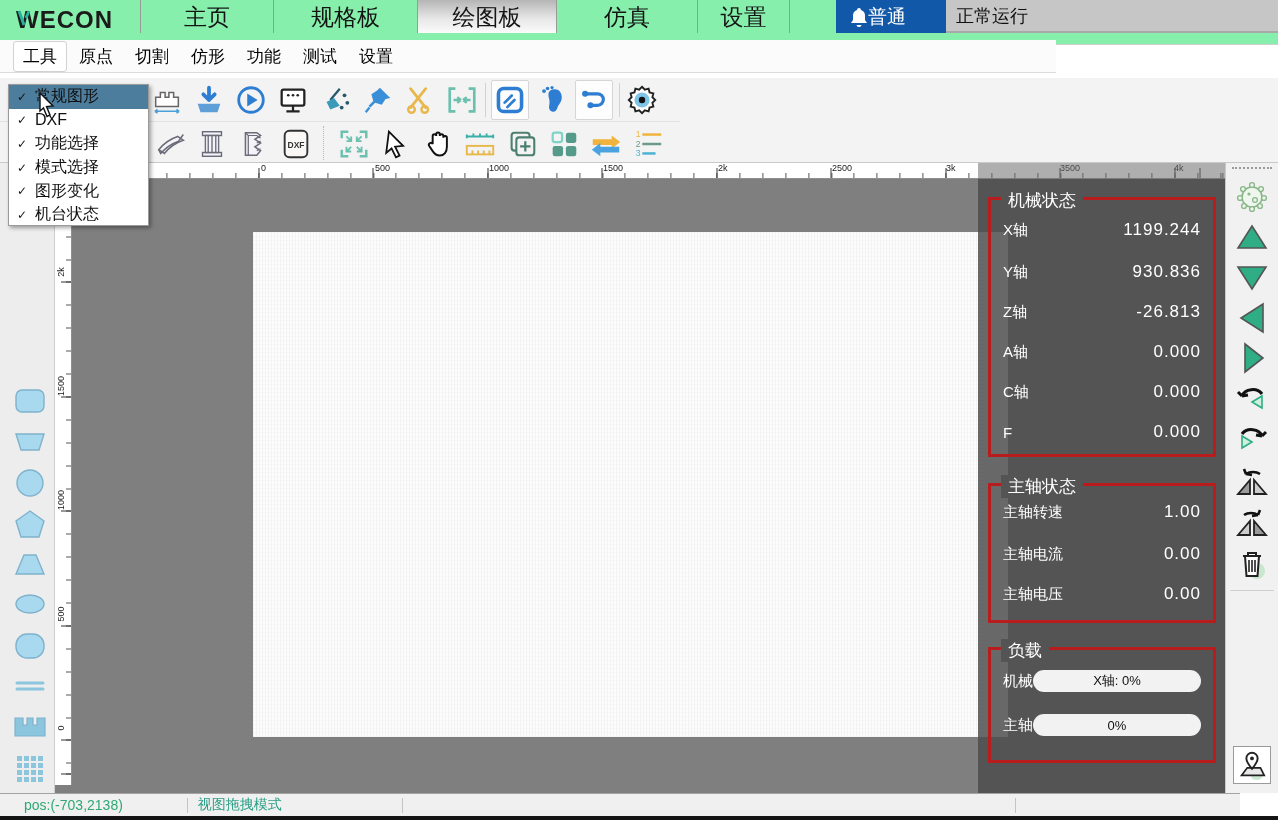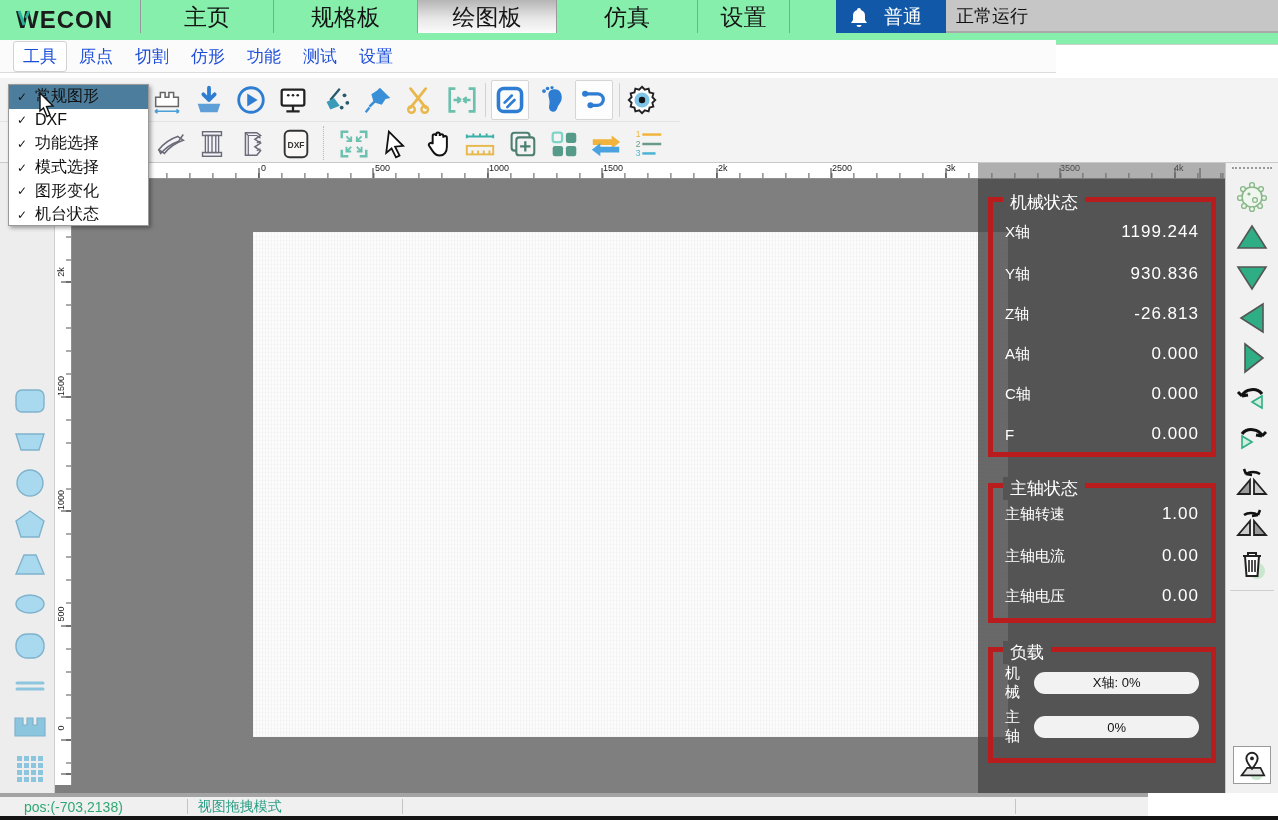--- a/index.html
+++ b/index.html
@@ -9,27 +9,27 @@
 
   
   .titlebar{position:absolute;left:0;top:0;width:1278px;height:45px;background:#86efac;border-bottom:1px solid #cfcfcf;}
   .logo{position:absolute;left:16px;top:6px;width:120px;height:26px;font-weight:800;font-size:24px;letter-spacing:1px;color:#1b1b1b;}
   .logo .accent{position:absolute;left:1px;top:3px;width:14px;height:18px;}
   .tab{position:absolute;top:0;height:33px;display:flex;align-items:flex-end;justify-content:center;
        font-size:23px;color:#141414;border-right:1px solid #9a9a9a;cursor:default;}
   .tab.first{border-left:1px solid #9a9a9a;}
   .tab.active{background:linear-gradient(#b5b5b5,#e6e6e6 55%,#fbfbfb);}
   .alarm-badge{position:absolute;left:836px;top:0;width:132px;height:33px;background:#1159a8;color:#fff;
-       display:flex;align-items:center;gap:16px;padding-left:14px;font-size:19px;}
+       display:flex;align-items:center;gap:0;padding-left:14px;font-size:19px;}
   .run-bar{position:absolute;left:946px;top:0;width:332px;height:33px;background:#c6c6c6;color:#111;
        display:flex;align-items:center;padding-left:10px;font-size:18px;border-bottom:2px solid #a8a8a8;}
 
   
   .menubar{position:absolute;left:0;top:40px;width:1056px;height:33px;background:#fbfbfb;border-bottom:1px solid #dcdcdc;
-       display:flex;align-items:center;padding-left:14px;gap:4px;font-size:17px;color:#1d4ed8;}
+       display:flex;align-items:center;padding-left:14px;gap:4px;font-size:17px;color:#000000;}
   .menu-item{padding:3px 9px;border-radius:2px;}
   .menu-item.open{background:#fff;outline:1px solid #d2d2d2;}
 
   
   .toolbar{position:absolute;left:0;top:78px;width:1278px;height:85px;background:#f3f3f3;border-bottom:1px solid #c9c9c9;}
   .tb-rowline{position:absolute;left:0;top:43px;width:680px;height:1px;background:#e2e2e2;}
   .tb-btn{position:absolute;width:38px;height:40px;display:flex;align-items:center;justify-content:center;border-radius:2px;}
   .tb-btn.active{background:#fdfdfd;border:1px solid #d5d5d5;}
   .tb-sep{position:absolute;width:1px;background:#d2d2d2;}
   .tb-sep.dotted{background:none;border-left:1px dotted #b9b9b9;}
@@ -52,37 +52,37 @@
   .vruler .major{position:absolute;top:0;bottom:0;right:0;width:10px;
       background:repeating-linear-gradient(180deg,#333 0 1px,transparent 1px 114.5px);background-position-y:-11.5px;}
   .vruler .lab{position:absolute;left:-14px;width:40px;text-align:center;transform:rotate(-90deg);}
 
   
   .shapebar{position:absolute;left:0;top:163px;width:55px;height:630px;background:#ededed;border-right:1px solid #cfcfcf;}
   .shape-btn{position:absolute;left:11px;width:38px;height:36px;display:flex;align-items:center;justify-content:center;}
 
   
   .rpanel{position:absolute;left:978px;top:179px;width:247px;height:614px;background:rgba(76,76,76,0.84);color:#fff;}
-  .gbox{position:absolute;left:10px;width:228px;border:5px solid #b91c1c;}
+  .gbox{position:absolute;left:10px;width:228px;border:3px solid #b91c1c;}
   .gbox .legend{position:absolute;top:-11px;left:10px;background:#545454;padding:0 7px;font-size:17px;}
   .grow{display:flex;justify-content:space-between;align-items:center;padding:0 12px;}
   .grow .gl{font-size:15px;}
   .grow .gv{font-size:17px;letter-spacing:1px;}
   .pill{width:168px;height:22px;background:#f2f2f2;border-radius:11px;color:#111;font-size:13px;
         display:flex;align-items:center;justify-content:center;}
 
   
   .rcol{position:absolute;left:1225px;top:163px;width:53px;height:630px;background:#f1f1f1;border-left:1px solid #c9c9c9;}
   .rcol .handle{position:absolute;left:6px;right:6px;top:4px;height:3px;border-top:2px dotted #9a9a9a;}
   .rc-btn{position:absolute;left:7px;width:38px;height:38px;display:flex;align-items:center;justify-content:center;}
   .rc-sep{position:absolute;left:4px;right:4px;top:427px;height:1px;background:#d0d0d0;}
   .rc-btn.boxed{background:#fff;border:1px solid #9a9a9a;}
 
   
-  .statusbar{position:absolute;left:0;top:793px;width:1148px;height:23px;background:#f0f0f0;border-top:4px solid #a3a3a3;
+  .statusbar{position:absolute;left:0;top:793px;width:1240px;height:23px;background:#f0f0f0;border-top:1px solid #a3a3a3;
       display:flex;align-items:center;font-size:14px;}
   .statusbar .sep{width:1px;height:15px;background:#c4c4c4;}
   .blackbar{position:absolute;left:0;top:816px;width:1278px;height:4px;background:#141414;}
   .pos-text{color:#2fa874;margin-left:24px;}
   .mode-text{color:#2b9e85;}
 
   
   .dropdown{position:absolute;left:8px;top:84px;width:141px;height:142px;background:#fff;border:1px solid #9a9a9a;
       box-shadow:2px 2px 4px rgba(0,0,0,.35);z-index:50;font-size:16px;color:#111;}
   .dd-item{height:23.6px;display:flex;align-items:center;gap:6px;padding-left:8px;}

